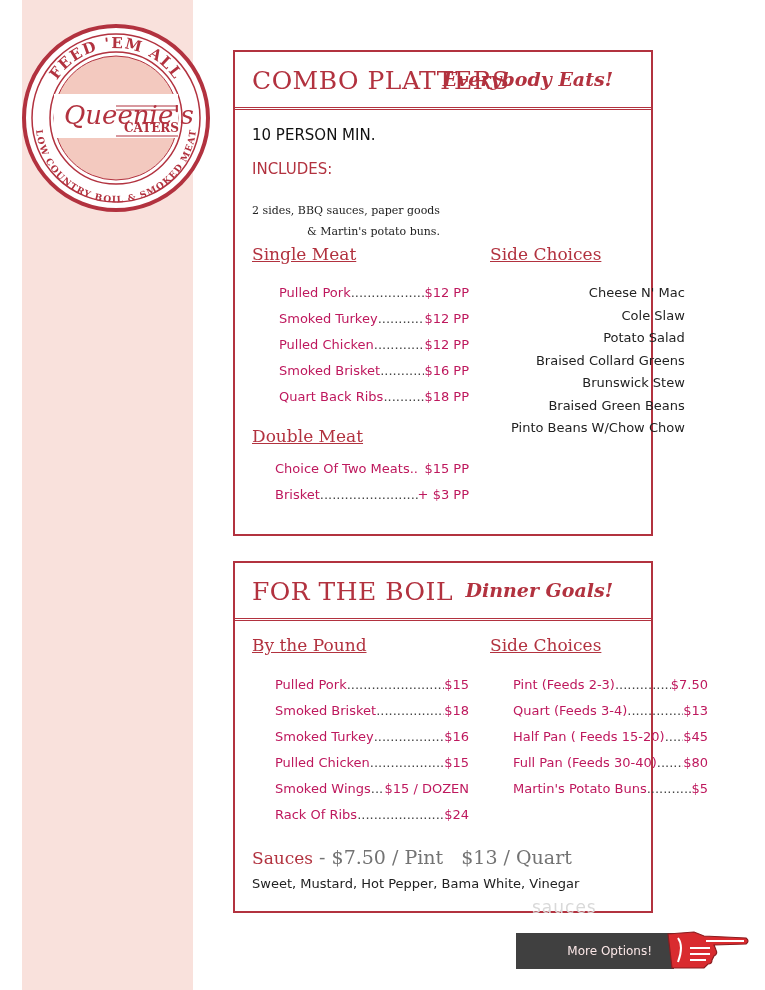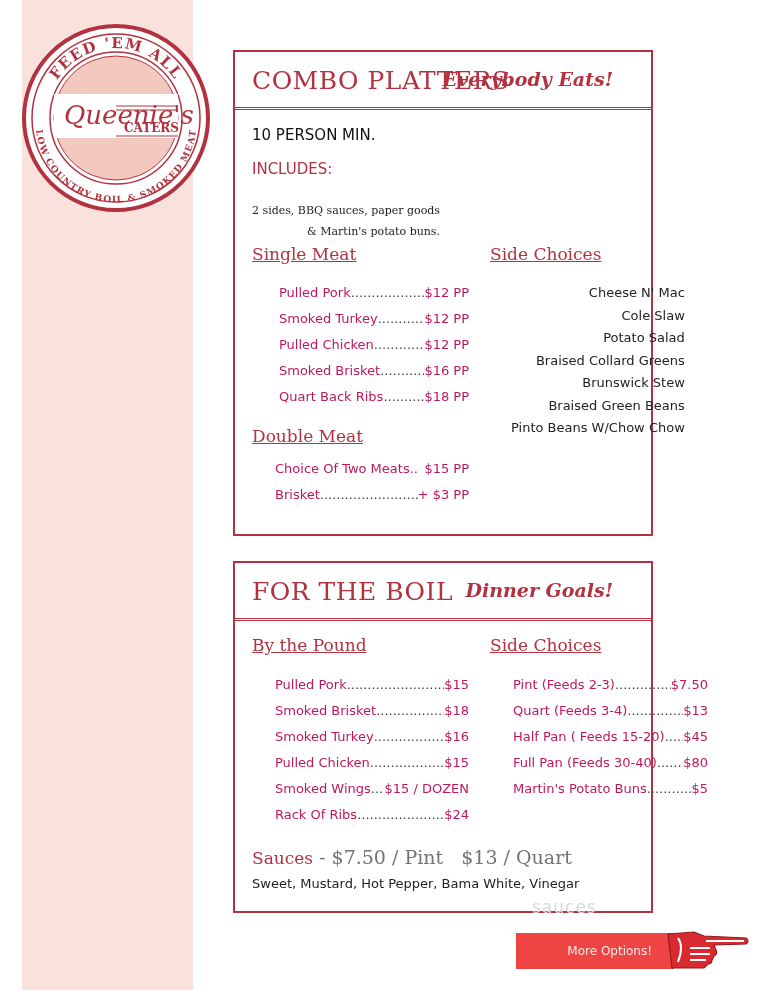--- a/index.html
+++ b/index.html
@@ -32,21 +32,21 @@
     .item .pr { flex: 0 0 auto; }
     .side-item { font-size: 13px; color: #222; height: 22.5px; line-height: 22.5px; white-space: nowrap; margin-left: 21px; }
 
     .sauces-head { left: 17px; top: 283px; white-space: nowrap; }
     .sauces-head .sh { font-family: "DejaVu Serif", serif; font-size: 17px; color: #b2323f; }
     .sauces-head .sp { font-family: "DejaVu Serif", serif; font-size: 19px; color: #737373; }
     .sauces-list { left: 17px; top: 313px; font-size: 13px; color: #222; white-space: nowrap; }
 
     .watermark { position: absolute; left: 532px; top: 897px; font-size: 17px; color: #d9d9d9; letter-spacing: 1px; }
 
-    .more-btn { position: absolute; left: 516px; top: 933px; width: 158px; height: 36px; background: #ef4444; color: #fbe7e7; font-size: 12px; display: flex; align-items: center; justify-content: flex-end; padding-right: 22px; cursor: pointer; }
+    .more-btn { position: absolute; left: 516px; top: 933px; width: 158px; height: 36px; background: #404040; color: #fbe7e7; font-size: 12px; display: flex; align-items: center; justify-content: flex-end; padding-right: 22px; cursor: pointer; }
     .hand { position: absolute; left: 664px; top: 926px; width: 86px; height: 46px; }
   </style>
 </head>
 <body>
 
 <div class="pink-band"></div>
 
 <div class="logo">
   <svg viewBox="0 0 192 192" width="192" height="192">
     <circle cx="96" cy="96" r="92" fill="#fff" stroke="#b2323f" stroke-width="4"></circle>

